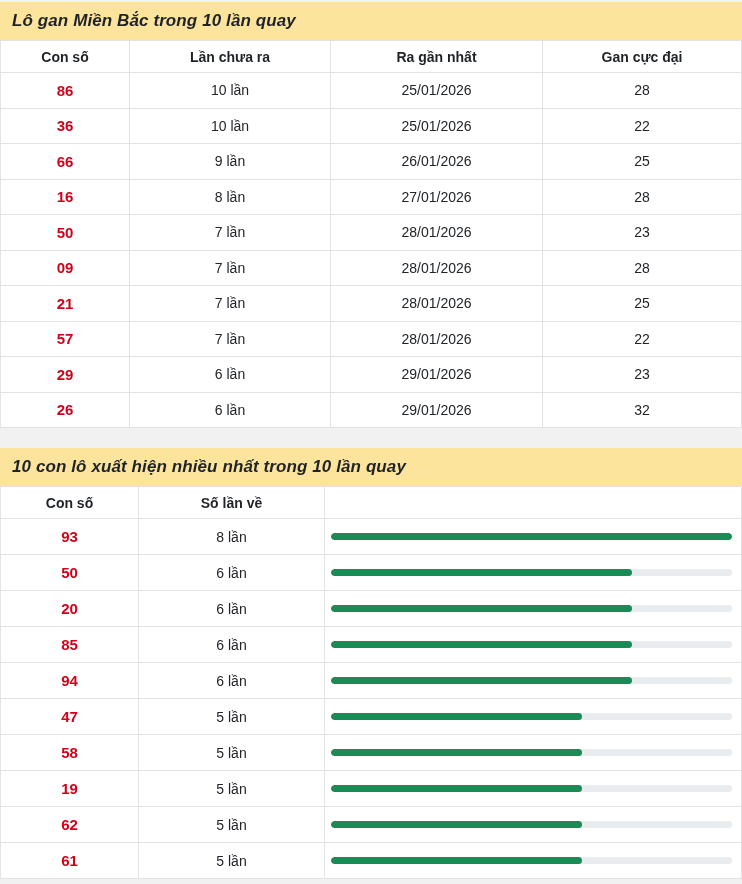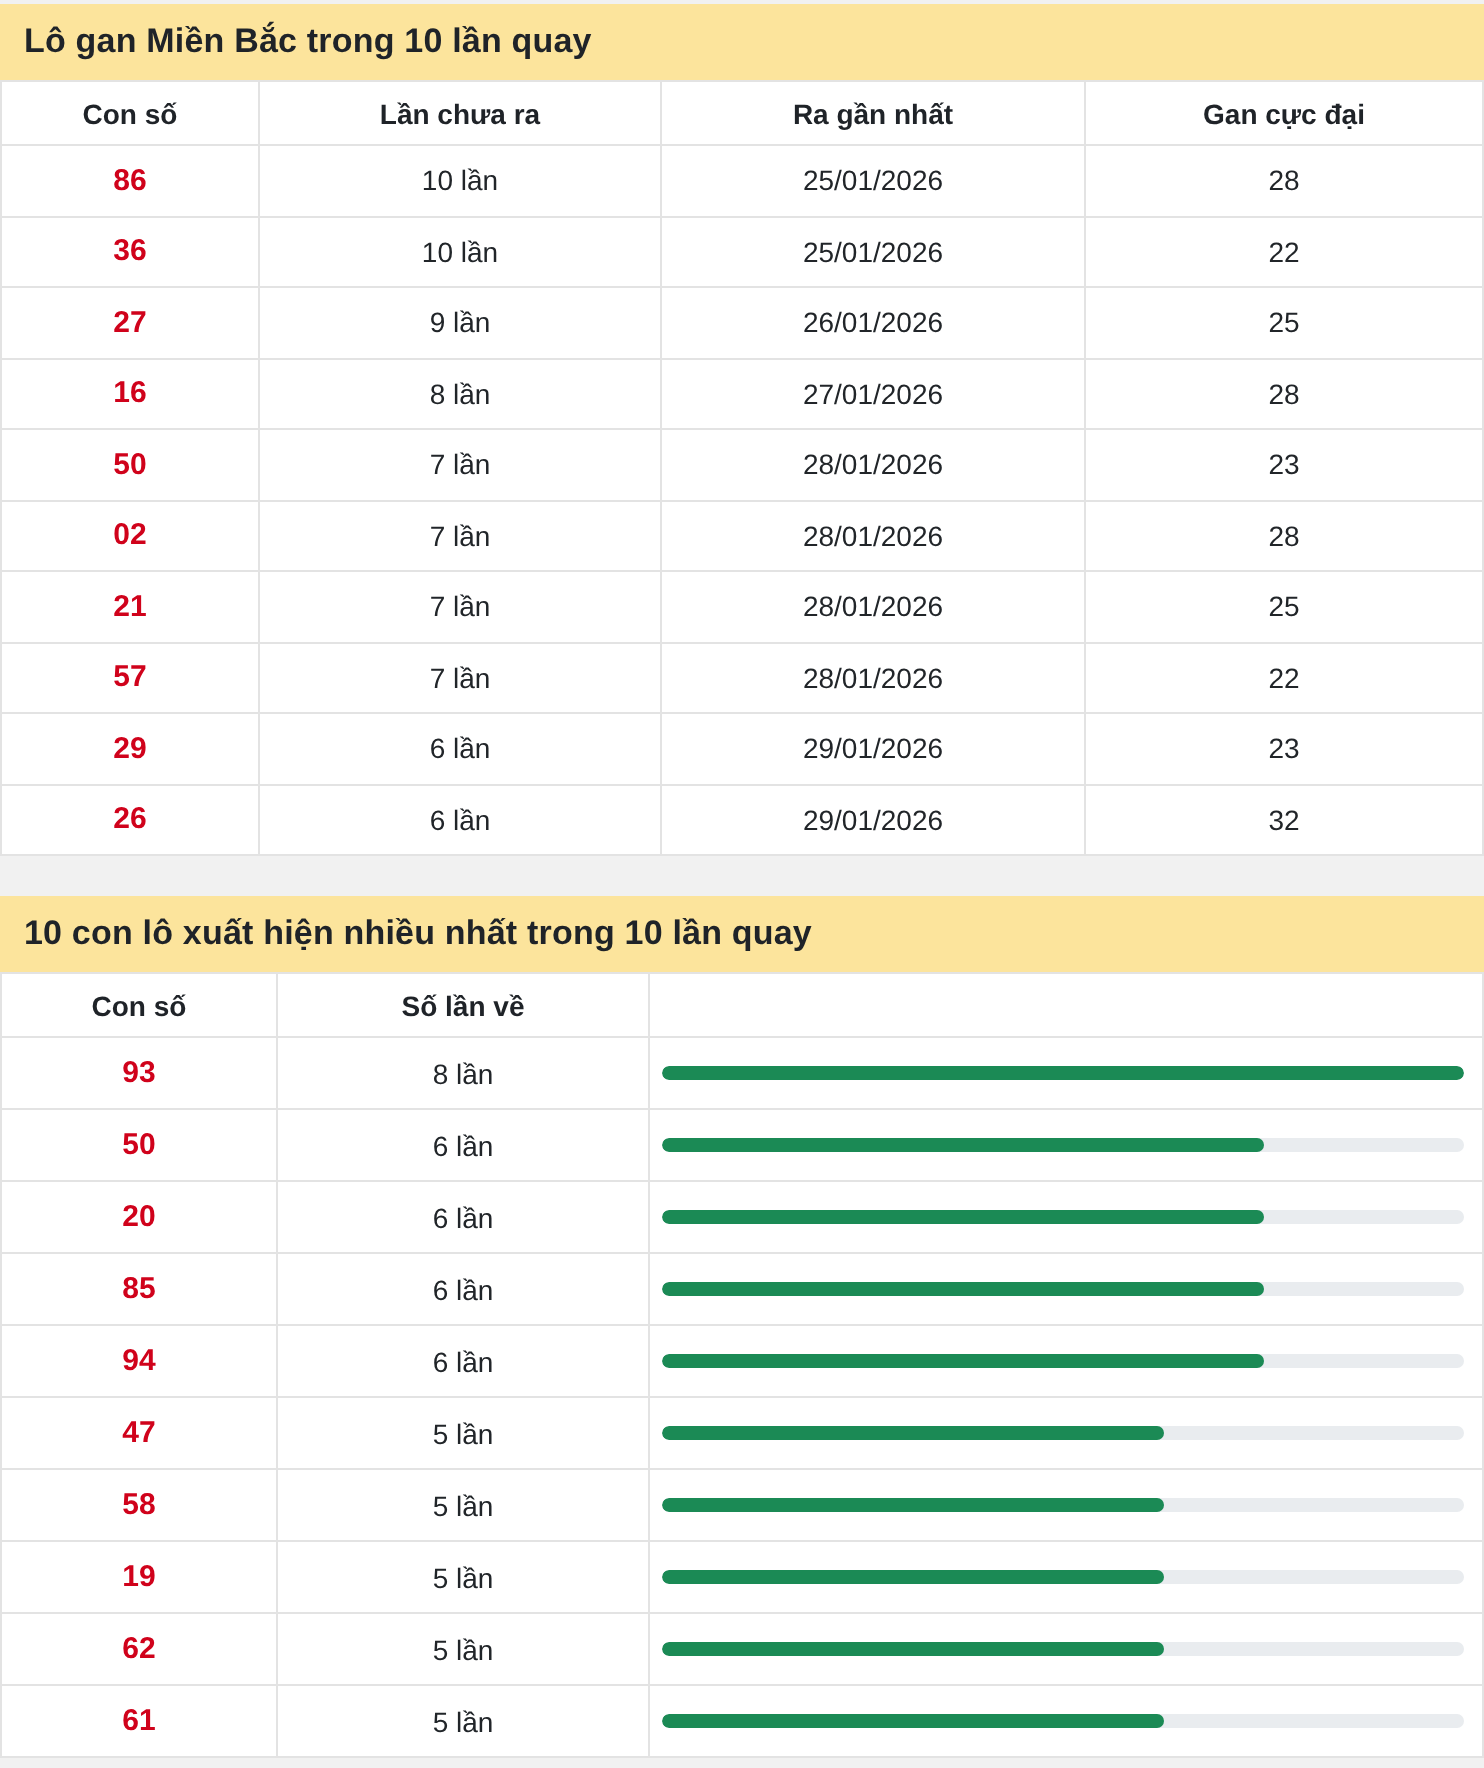--- a/index.html
+++ b/index.html
@@ -10,20 +10,21 @@
     color: #212529;
     overflow: hidden;
   }
   .section-title {
     background: #fce49c;
     color: #1f2328;
     font-size: 17px;
     font-weight: 700;
     padding: 9px 12px 9px 12px;
     letter-spacing: 0.1px;
+    font-style: italic;
   }
   .first-title { margin-top: 2px; }
   table {
     width: 100%;
     border-collapse: collapse;
     background: #ffffff;
     table-layout: fixed;
     padding-left: 17px;
   }
   th, td {
@@ -78,39 +79,39 @@
           <td>25/01/2026</td>
           <td>28</td>
         </tr>
         <tr>
           <td class="num">36</td>
           <td>10 lần</td>
           <td>25/01/2026</td>
           <td>22</td>
         </tr>
         <tr>
-          <td class="num">27</td>
+          <td class="num">66</td>
           <td>9 lần</td>
           <td>26/01/2026</td>
           <td>25</td>
         </tr>
         <tr>
           <td class="num">16</td>
           <td>8 lần</td>
           <td>27/01/2026</td>
           <td>28</td>
         </tr>
         <tr>
           <td class="num">50</td>
           <td>7 lần</td>
           <td>28/01/2026</td>
           <td>23</td>
         </tr>
         <tr>
-          <td class="num">02</td>
+          <td class="num">09</td>
           <td>7 lần</td>
           <td>28/01/2026</td>
           <td>28</td>
         </tr>
         <tr>
           <td class="num">21</td>
           <td>7 lần</td>
           <td>28/01/2026</td>
           <td>25</td>
         </tr>

